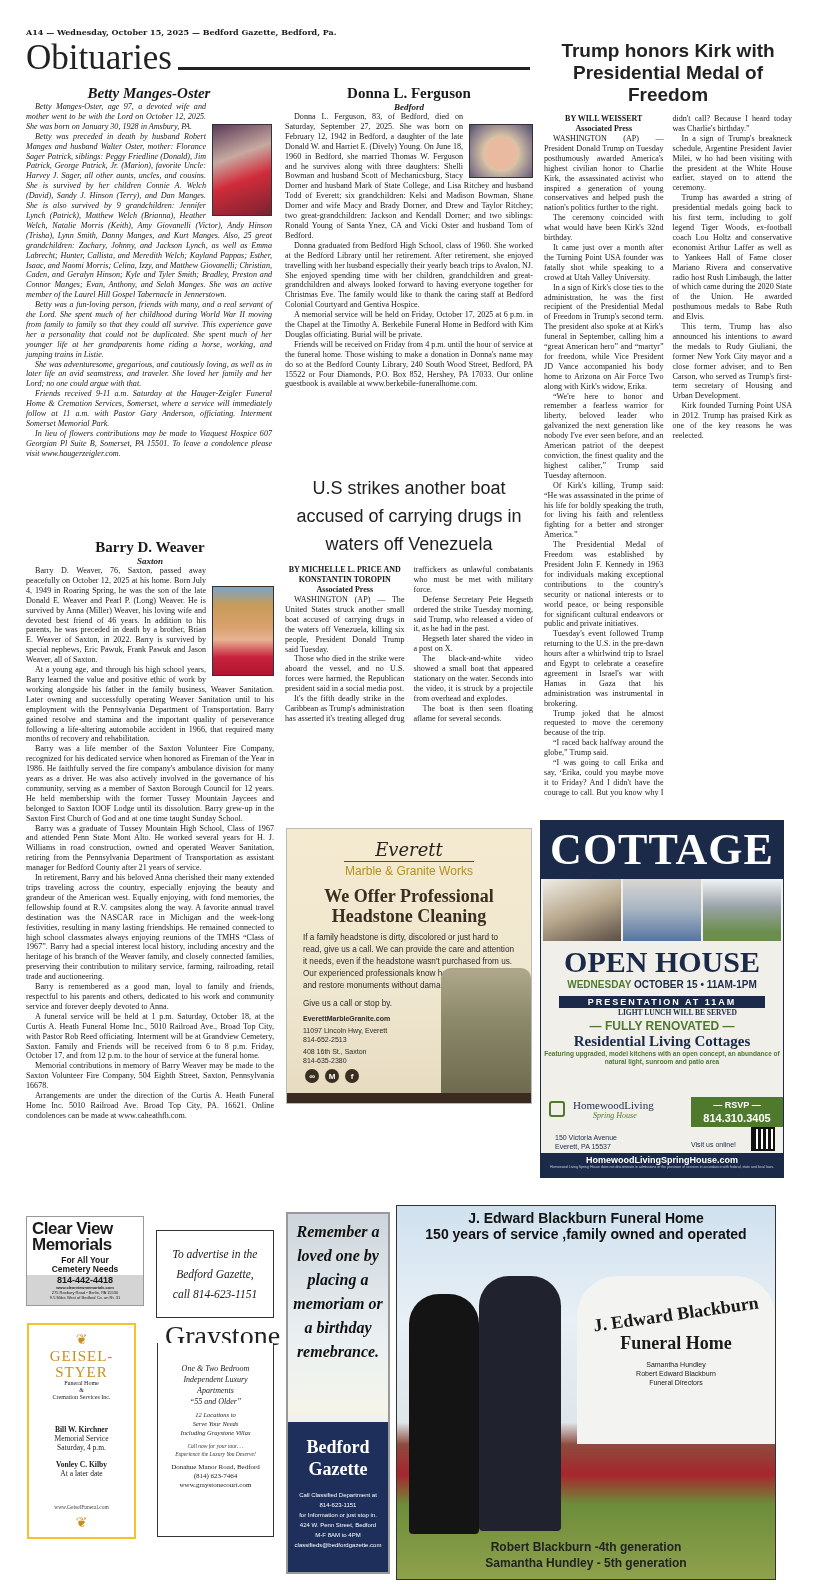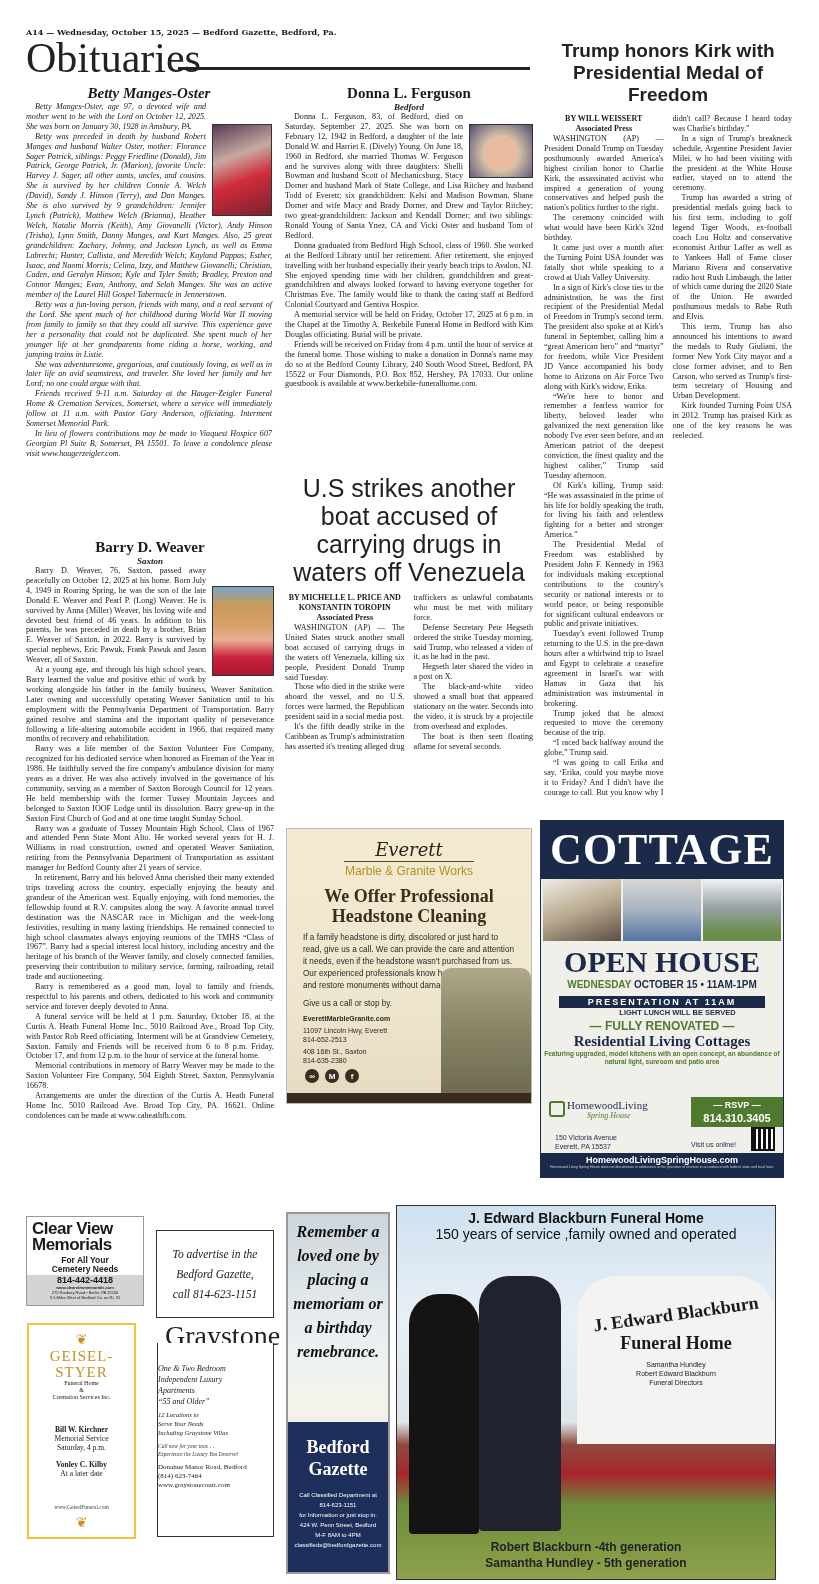--- a/index.html
+++ b/index.html
@@ -1,19 +1,19 @@
 <!DOCTYPE html>
 <html><head>
 <meta charset="utf-8">
 <style>
   * { box-sizing: border-box; margin: 0; padding: 0; }
   body { width: 819px; height: 1584px; background: #fff; color: #1a1a1a; font-family: "DejaVu Serif", serif; position: relative; overflow: hidden; }
   .abs { position: absolute; }
   .folio { left: 26px; top: 27px; font-size: 8px; font-weight: bold; font-family: "DejaVu Serif", serif; }
-  .section-title { left: 26px; top: 40px; font-family: "Liberation Serif", serif; font-size: 42px; line-height: 36px; color: #222; }
+  .section-title { left: 26px; top: 40px; font-family: "Liberation Serif", serif; font-size: 35px; line-height: 36px; color: #222; }
   .section-rule { left: 178px; top: 67px; width: 352px; height: 3px; background: #222; }
   .obit-name { font-family: "Liberation Serif", serif; font-weight: bold; font-size: 15px; text-align: center; line-height: 18px; }
   .obit-loc { font-family: "Liberation Serif", serif; font-style: italic; font-weight: bold; font-size: 9px; text-align: center; }
   .body-text { font-family: "Liberation Serif", serif; font-size: 8.1px; line-height: 9.9px; text-align: justify; hyphens: auto; }
   .body-text p { text-indent: 9px; }
   .photo { border: 1px solid #333; float: right; margin: 2px 0 2px 6px; }
   .photo-betty { width: 60px; height: 92px; background: linear-gradient(160deg,#5a3a58 0%,#c7a9a1 35%,#d12c3a 60%,#7a2230 100%); }
   .photo-donna { width: 64px; height: 54px; background: radial-gradient(circle at 50% 55%,#e9b9a0 0 38%,#d9c6a6 40%,#8d7f8c 75%,#4f4e6b 100%); }
   .photo-barry { width: 62px; height: 90px; background: linear-gradient(180deg,#7aa5c8 0%,#c69b5a 20%,#d9a06b 45%,#e7b293 60%,#c9213d 80%,#b01530 100%); }
   .headline-sans { font-family: "Liberation Sans", sans-serif; text-align: center; color: #222; }
@@ -34,21 +34,21 @@
   .everett .icons span { width: 14px; height: 14px; border-radius: 50%; background: #3a2e20; color: #fff; font-size: 8px; display: flex; align-items: center; justify-content: center; font-family: "Liberation Sans", sans-serif; font-weight: bold; }
   
   .cottage { left: 540px; top: 820px; width: 244px; height: 358px; background: #f0efea; border: 1px solid #1b2a45; }
   .cottage .top { background: #1b2a48; height: 58px; color: #fff; font-family: "Liberation Serif", serif; font-weight: bold; font-size: 44px; text-align: center; line-height: 58px; letter-spacing: 1px; }
   .cottage .photos { display: flex; height: 62px; gap: 2px; padding: 0 2px; }
   .cottage .photos div { flex: 1; }
   .cottage .oh { font-family: "Liberation Serif", serif; font-weight: bold; font-size: 30px; color: #1b2a48; text-align: center; line-height: 34px; margin-top: 4px; }
   .cottage .date { font-family: "Liberation Sans", sans-serif; font-size: 10px; text-align: center; color: #4f7a2e; font-weight: bold; }
   .cottage .date b { color: #1b2a48; }
   .cottage .pres { background: #1b2a48; color: #fff; font-family: "Liberation Sans", sans-serif; font-weight: bold; font-size: 9px; letter-spacing: 2px; text-align: center; margin: 6px 18px 0; padding: 1px 0; }
-  .cottage .lunch { font-family: Liberation Sans, sans-serif; font-weight: bold; font-size: 7.5px; text-align: center; color: #1b2a48; padding-left: 31px; }
+  .cottage .lunch { font-family: Liberation Serif, serif; font-weight: bold; font-size: 7.5px; text-align: center; color: #1b2a48; padding-left: 31px; }
   .cottage .ren { font-family: "Liberation Sans", sans-serif; font-weight: bold; font-size: 12px; text-align: center; color: #4f7a2e; margin-top: 2px; }
   .cottage .rlc { font-family: "Liberation Serif", serif; font-weight: bold; font-size: 15px; text-align: center; color: #1b2a48; }
   .cottage .feat { font-family: "Liberation Sans", sans-serif; font-weight: bold; font-size: 6.5px; line-height: 8px; text-align: center; color: #4f7a2e; }
   .cottage .brand { position: absolute; left: 8px; top: 278px; font-family: "Liberation Serif", serif; font-size: 11px; color: #1b2a48; }
   .cottage .brand i { display: block; font-size: 8px; color: #4f7a2e; padding-left: 20px; }
   .cottage .logo { position: absolute; left: 8px; top: 280px; width: 16px; height: 16px; border: 2px solid #4f7a2e; border-radius: 3px; }
   .cottage .rsvp { position: absolute; right: 0; top: 276px; width: 92px; height: 30px; background: #4f7a2e; color: #fff; font-family: "Liberation Sans", sans-serif; font-weight: bold; text-align: center; font-size: 9px; line-height: 13px; padding-top: 2px; }
   .cottage .addr { position: absolute; left: 14px; top: 312px; font-family: "Liberation Sans", sans-serif; font-size: 7px; line-height: 9px; color: #1b2a48; }
   .cottage .visit { position: absolute; left: 150px; top: 320px; font-family: "Liberation Sans", sans-serif; font-size: 7px; color: #1b2a48; }
   .cottage .qr { position: absolute; right: 8px; top: 306px; width: 24px; height: 24px; background: repeating-linear-gradient(90deg,#111 0 3px,#fff 3px 5px), #111; border: 2px solid #111; }
@@ -63,37 +63,37 @@
   .clearview .ph { font-weight: bold; font-size: 9px; }
   .clearview .mini { font-size: 4px; line-height: 5px; }
   .advertise { left: 156px; top: 1230px; width: 118px; height: 88px; border: 1px solid #333; display: flex; align-items: center; justify-content: center; text-align: center; font-family: "Liberation Serif", serif; font-style: italic; font-size: 11.5px; line-height: 20px; }
   .geisel { left: 27px; top: 1323px; width: 109px; height: 216px; border: 2px solid #f2c230; text-align: center; font-family: "Liberation Serif", serif; background: #fff; }
   .geisel .orn { color: #c98f1e; font-size: 14px; margin-top: 6px; }
   .geisel .nm { color: #c98f1e; font-size: 15px; letter-spacing: 1px; line-height: 16px; }
   .geisel .fh { font-size: 6px; line-height: 7px; }
   .geisel .svc { font-size: 7.5px; line-height: 9px; margin-top: 24px; }
   .geisel .svc b { display: block; }
   .geisel .web { font-size: 5.5px; margin-top: 26px; color: #444; }
-  .graystone { left: 157px; top: 1343px; width: 117px; height: 194px; border: 1px solid #333; border-top: none; text-align: left; font-family: "Liberation Serif", serif; background: #fff; }
+  .graystone { left: 157px; top: 1343px; width: 117px; height: 194px; border: 1px solid #333; border-top: none; text-align: center; font-family: "Liberation Serif", serif; background: #fff; }
   .graystone-logo { left: 165px; top: 1323px; width: 100px; font-family: Liberation Serif, serif; font-size: 28px; text-align: right; color: #222; line-height: 26px; }
   .graystone-court { left: 228px; top: 1348px; font-family: "Liberation Sans", sans-serif; font-size: 5px; font-weight: bold; }
   .graystone .it { font-style: italic; font-size: 8px; line-height: 11px; margin-top: 20px; }
   .graystone .it2 { font-style: italic; font-size: 6.5px; line-height: 9px; margin-top: 3px; }
   .graystone .it3 { font-style: italic; font-size: 5.5px; line-height: 7.5px; margin-top: 6px; color: #333; }
   .graystone .ct { font-size: 7px; line-height: 9px; margin-top: 5px; }
   
   .remember { left: 286px; top: 1212px; width: 104px; height: 362px; border: 2px solid #999; background: linear-gradient(180deg,#cdd5dc 0%,#eaf0f2 35%,#f4f4ea 55%,#dfe6e8 66%); }
   .remember .rtxt { font-family: "Liberation Serif", serif; font-style: italic; font-weight: bold; font-size: 16px; line-height: 24px; text-align: center; color: #111; padding-top: 6px; }
   .remember .bg { position: absolute; left: 0; right: 0; bottom: 0; height: 150px; background: #1d2f5a; color: #fff; text-align: center; }
   .remember .bg .t { font-family: "Liberation Serif", serif; font-weight: bold; font-size: 18px; line-height: 22px; padding-top: 14px; }
   .remember .bg .c { font-family: "Liberation Sans", sans-serif; font-size: 6px; line-height: 10px; margin-top: 10px; }
   
   .blackburn { left: 396px; top: 1205px; width: 380px; height: 375px; border: 1px solid #333; background: linear-gradient(180deg,#cfe1ef 0%,#e8eff5 30%,#dfe6ea 58%,#8e4a3e 64%,#a7262e 72%,#6d8d3a 80%,#8fa14c 100%); }
   .blackburn .t1 { font-family: "Liberation Sans", sans-serif; font-weight: bold; font-size: 14px; text-align: center; color: #111; padding-top: 4px; }
-  .blackburn .t2 { font-family: "Liberation Sans", sans-serif; font-weight: normal; font-size: 14px; text-align: center; color: #111; }
+  .blackburn .t2 { font-family: "Liberation Sans", sans-serif; font-weight: bold; font-size: 14px; text-align: center; color: #111; }
   .blackburn .sign { position: absolute; left: 180px; top: 70px; width: 198px; height: 168px; background: #f3f4f2; border-radius: 40px 40px 0 0; text-align: center; font-family: "Liberation Serif", serif; }
   .blackburn .sign .s1 { font-size: 18px; font-weight: bold; margin-top: 28px; transform: rotate(-8deg); }
   .blackburn .sign .s2 { font-size: 18px; font-weight: bold; margin-top: 8px; }
   .blackburn .sign .s3 { font-family: "Liberation Sans", sans-serif; font-size: 7px; line-height: 9px; margin-top: 6px; }
   .blackburn .p1 { position: absolute; left: 12px; top: 88px; width: 70px; height: 240px; background: #141414; border-radius: 30px 30px 4px 4px; }
   .blackburn .p2 { position: absolute; left: 82px; top: 70px; width: 82px; height: 255px; background: #20232e; border-radius: 30px 30px 4px 4px; }
   .blackburn .cap { position: absolute; left: 0; right: 0; bottom: 8px; font-family: "Liberation Sans", sans-serif; font-weight: bold; font-size: 12px; line-height: 16px; text-align: center; color: #222; }
 </style>
 </head>
 <body>
@@ -138,21 +138,21 @@
   <div class="body-text">
     <div class="photo photo-donna" style="margin-top:12px;"></div>
     <p>Donna L. Ferguson, 83, of Bedford, died on Saturday, September 27, 2025. She was born on February 12, 1942 in Bedford, a daughter of the late Donald W. and Harriet E. (Dively) Young. On June 18, 1960 in Bedford, she married Thomas W. Ferguson and he survives along with three daughters: Shelli Bowman and husband Scott of Mechanicsburg, Stacy Dorner and husband Mark of State College, and Lisa Ritchey and husband Todd of Everett; six grandchildren: Kelsi and Madison Bowman, Shane Dorner and wife Macy and Brady Dorner, and Drew and Taylor Ritchey; two great-grandchildren: Jackson and Kendall Dorner; and two siblings: Ronald Young of Santa Ynez, CA and Vicki Oster and husband Tom of Bedford.</p>
     <p>Donna graduated from Bedford High School, class of 1960. She worked at the Bedford Library until her retirement. After retirement, she enjoyed travelling with her husband especially their yearly beach trips to Avalon, NJ. She enjoyed spending time with her children, grandchildren and great-grandchildren and always looked forward to having everyone together for Christmas Eve. The family would like to thank the caring staff at Bedford Colonial Courtyard and Gentiva Hospice.</p>
     <p>A memorial service will be held on Friday, October 17, 2025 at 6 p.m. in the Chapel at the Timothy A. Berkebile Funeral Home in Bedford with Kim Douglas officiating. Burial will be private.</p>
     <p>Friends will be received on Friday from 4 p.m. until the hour of service at the funeral home. Those wishing to make a donation in Donna's name may do so at the Bedford County Library, 240 South Wood Street, Bedford, PA 15522 or Four Diamonds, P.O. Box 852, Hershey, PA 17033. Our online guestbook is available at www.berkebile-funeralhome.com.</p>
   </div>
 </div>
 
 <div class="abs" style="left:285px; top:474px; width:248px;">
-  <div class="headline-sans" style="font-size:25px; line-height:28px;">U.S strikes another boat accused of carrying drugs in waters off Venezuela</div>
+  <div class="headline-sans" style="font-size:18px; line-height:28px;">U.S strikes another boat accused of carrying drugs in waters off Venezuela</div>
   <div class="col2" style="margin-top:7px;">
     <div class="byline">BY MICHELLE L. PRICE AND KONSTANTIN TOROPIN</div>
     <div class="byline">Associated Press</div>
     <div class="body-text">
       <p>WASHINGTON (AP) — The United States struck another small boat accused of carrying drugs in the waters off Venezuela, killing six people, President Donald Trump said Tuesday.</p>
       <p>Those who died in the strike were aboard the vessel, and no U.S. forces were harmed, the Republican president said in a social media post.</p>
       <p>It's the fifth deadly strike in the Caribbean as Trump's administration has asserted it's treating alleged drug traffickers as unlawful combatants who must be met with military force.</p>
       <p>Defense Secretary Pete Hegseth ordered the strike Tuesday morning, said Trump, who released a video of it, as he had in the past.</p>
       <p>Hegseth later shared the video in a post on X.</p>
       <p>The black-and-white video showed a small boat that appeared stationary on the water. Seconds into the video, it is struck by a projectile from overhead and explodes.</p>
@@ -215,21 +215,21 @@
     <div style="background:linear-gradient(180deg,#f1f3f6 0%,#9aa3a8 45%,#6b8e4e 85%);"></div>
   </div>
   <div class="oh">OPEN HOUSE</div>
   <div class="date"><span>WEDNESDAY</span> <b>OCTOBER 15 • 11AM-1PM</b></div>
   <div class="pres">PRESENTATION AT 11AM</div>
   <div class="lunch">LIGHT LUNCH WILL BE SERVED</div>
   <div class="ren">— FULLY RENOVATED —</div>
   <div class="rlc">Residential Living Cottages</div>
   <div class="feat">Featuring upgraded, model kitchens with an open concept, an abundance of natural light, sunroom and patio area</div>
   <div class="logo"></div>
-  <div class="brand" style="padding-left:18px;"><span>HomewoodLiving</span><i>Spring House</i></div>
+  <div class="brand" style="padding-left:24px;"><span>HomewoodLiving</span><i>Spring House</i></div>
   <div class="rsvp">
       <div>— RSVP —</div>
       <div style="font-size:11px;">814.310.3405</div>
     </div>
   <div class="addr">
       <div>150 Victoria Avenue</div>
       <div>Everett, PA 15537</div>
     </div>
   <div class="visit">Visit us online!</div>
   <div class="qr"></div>

